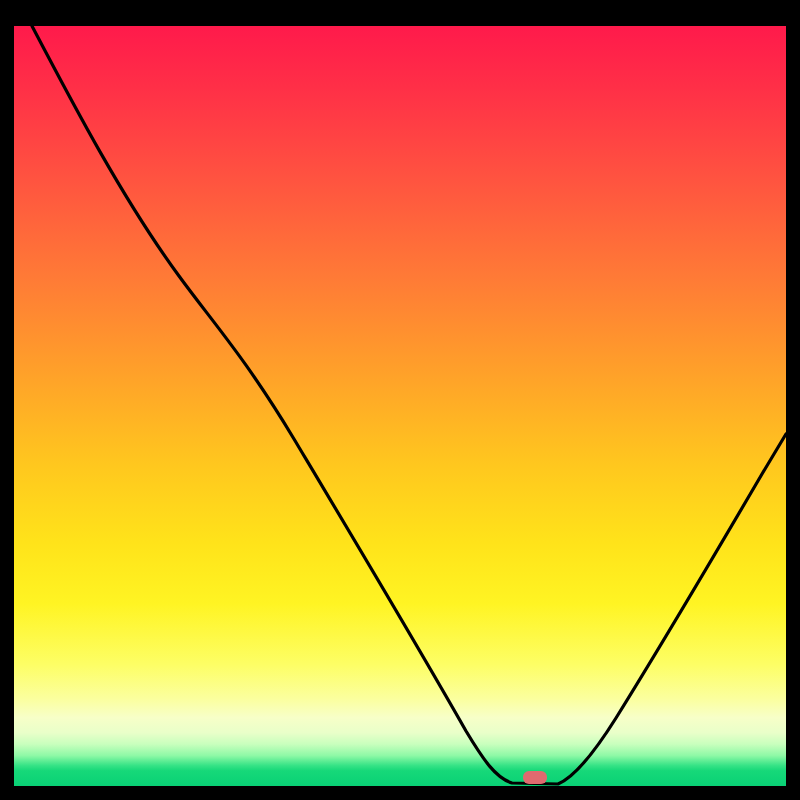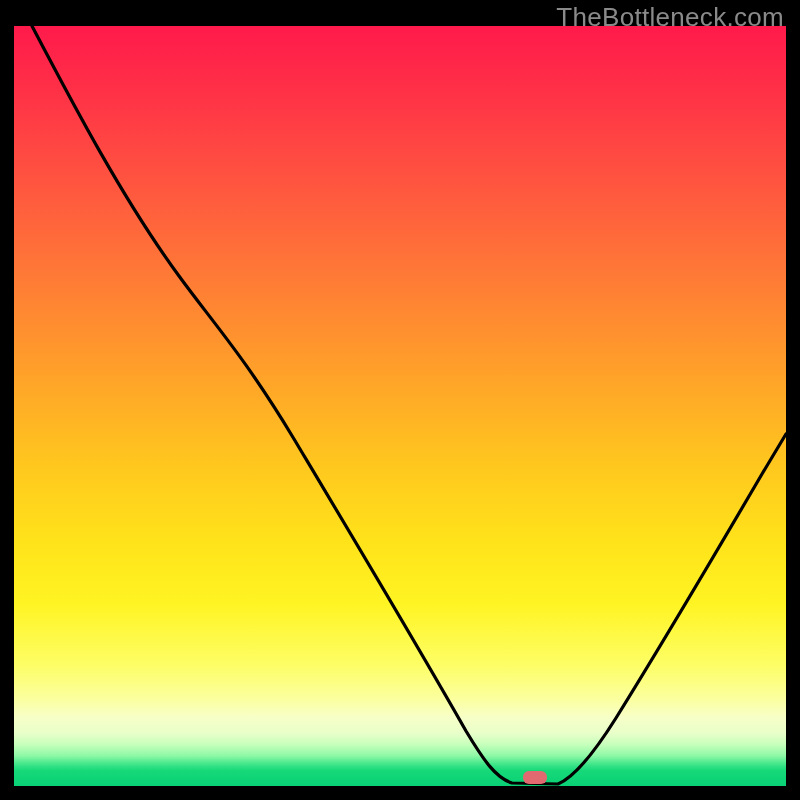--- a/index.html
+++ b/index.html
@@ -70,21 +70,20 @@
     width: 24px;
     height: 13px;
     background: #e06a6f;
     border-radius: 6px;
   }
 </style>
 </head>
 <body>
 <div class="outer">
 
-  <div class="watermark">TheBottleneck.com</div>
 
   <div class="plot">
     <div class="gradient-fill"></div>
 
     <svg class="curve" viewBox="0 0 772 760" preserveAspectRatio="none">
       <path d="M 18 0
                C 60 80, 110 175, 165 250
                C 200 298, 230 330, 280 413
                C 335 505, 398 610, 452 705
                C 470 735, 482 752, 498 757

